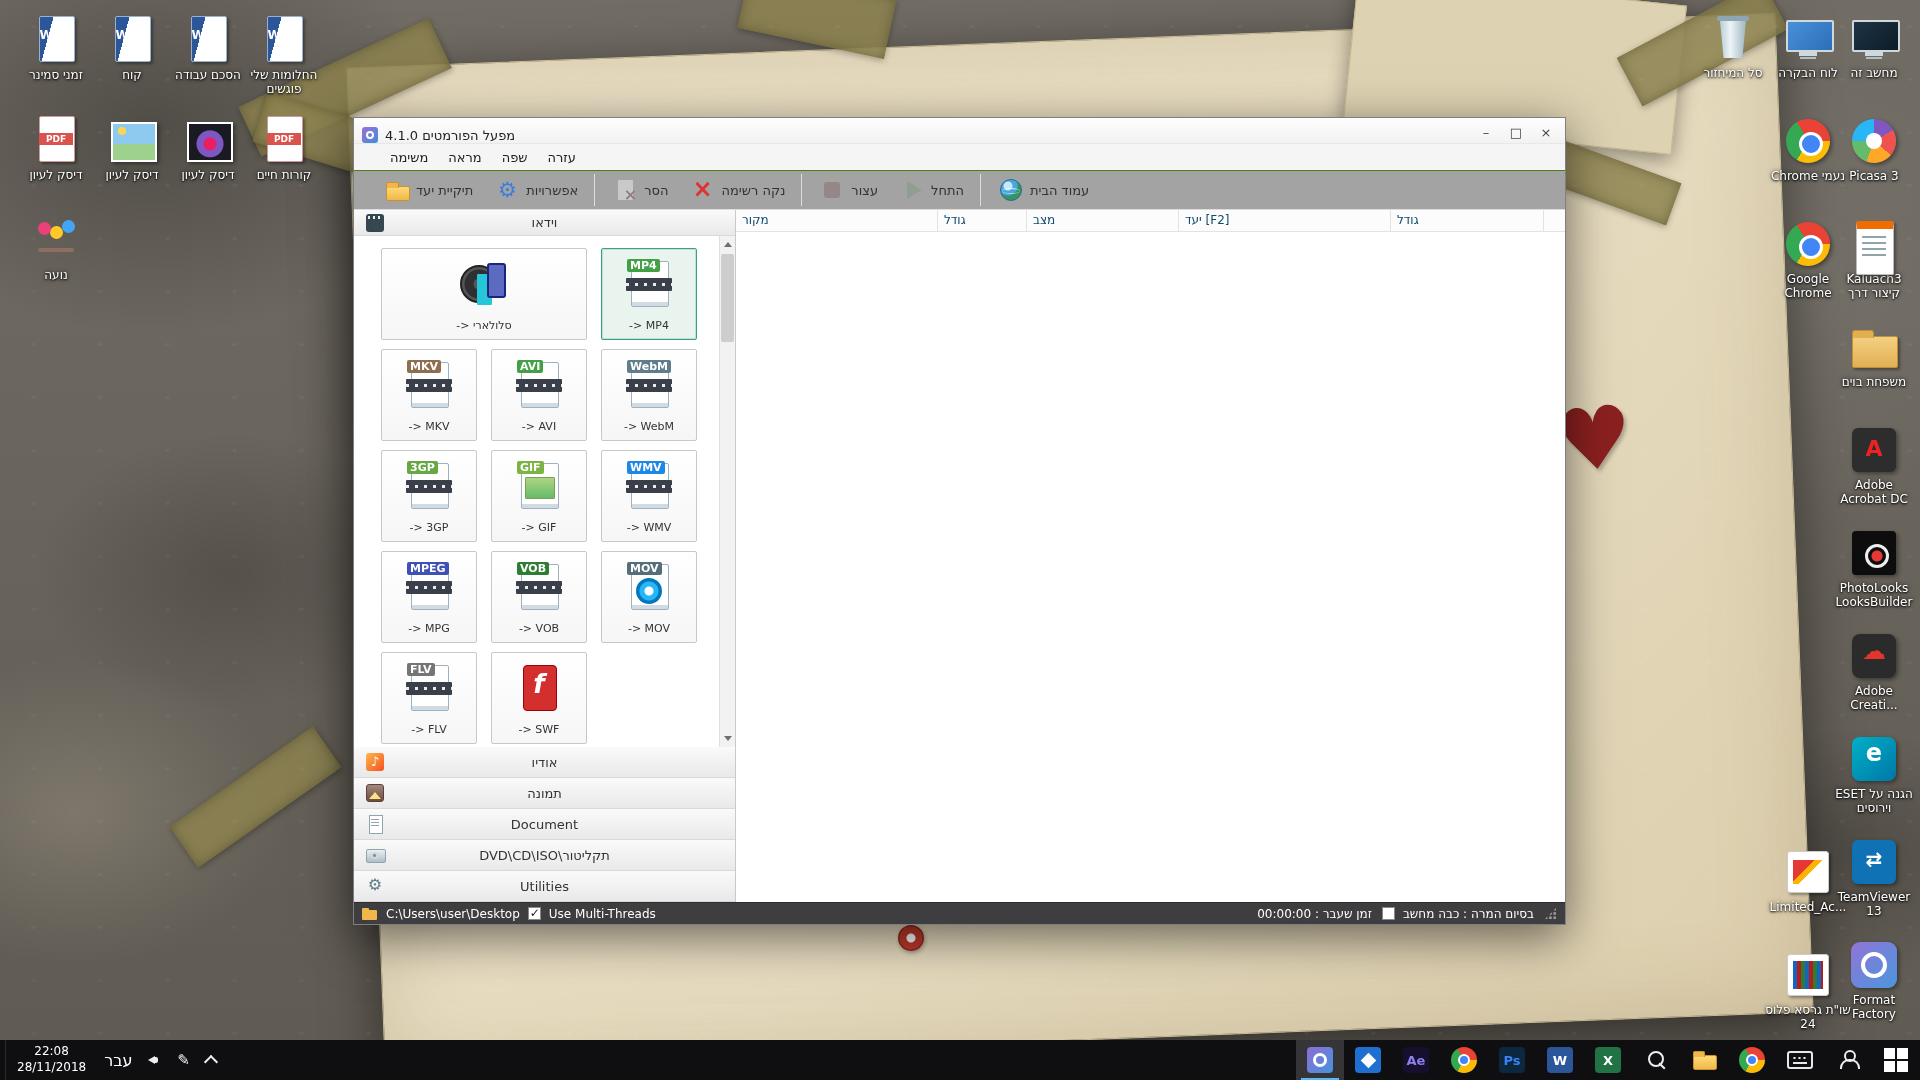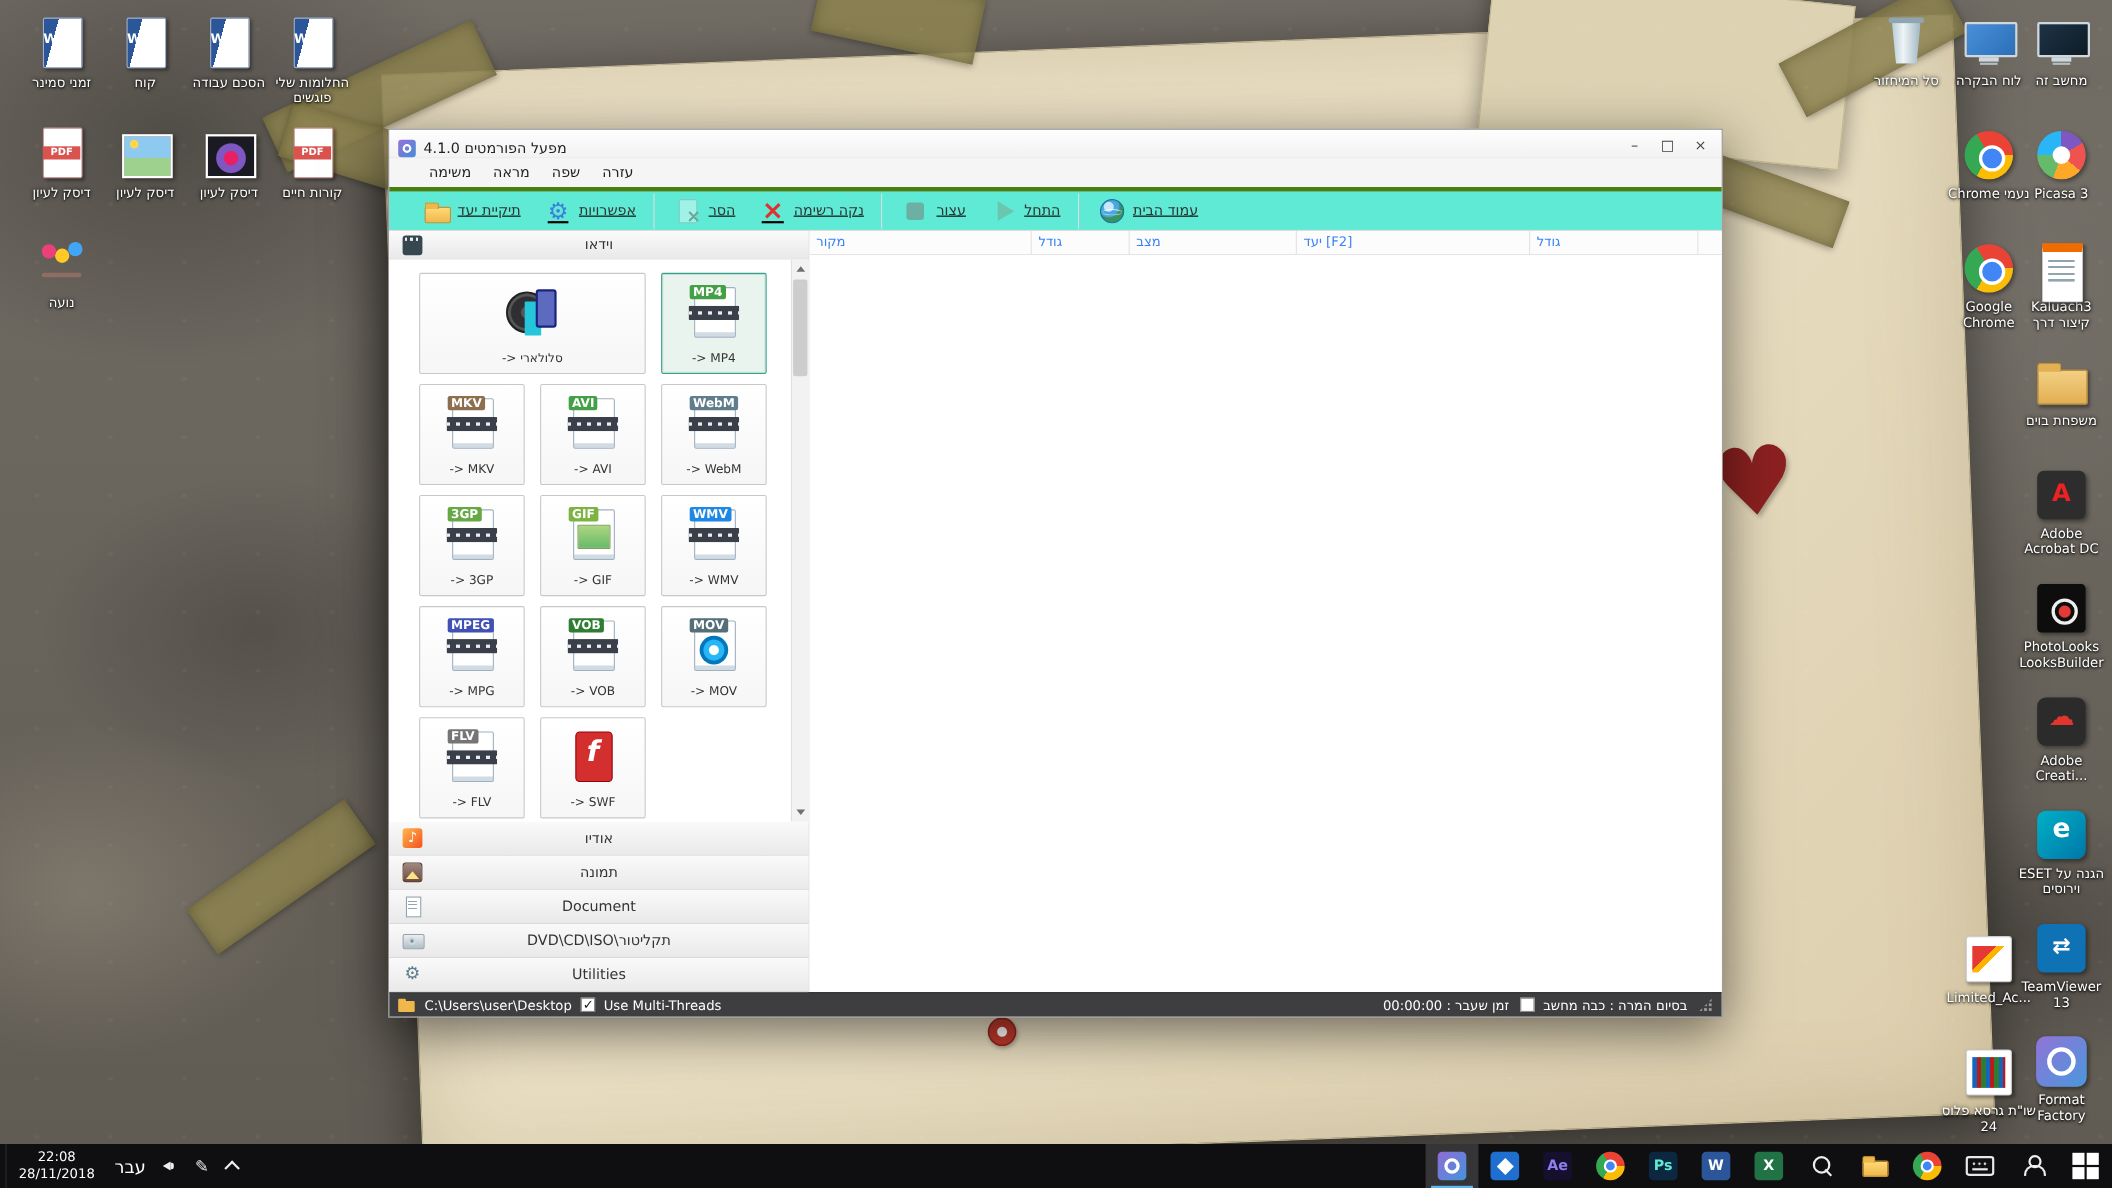--- a/index.html
+++ b/index.html
@@ -159,21 +159,21 @@
     background:linear-gradient(135deg,#9b6fd8,#3f8fd8); margin-right:7px; flex:0 0 auto; }
   .app-ico::after { content:""; position:absolute; inset:4px; border:2px solid #fff; border-radius:50%; }
   .title { font-size:13px; color:#222; }
   .win-controls { margin-left:auto; display:flex; }
   .wc { width:30px; height:22px; display:flex; align-items:center; justify-content:center;
     font-size:13px; color:#444; }
   .menubar { height:26px; display:flex; align-items:center; padding-left:26px;
     background:#f5f5f5; font-size:13px; color:#222; }
   .menu-item { padding:3px 10px; }
   .toolbar { height:40px; display:flex; align-items:center; padding-left:20px;
-    background:#5eead4; border-top:4px solid #4d7c0f; border-bottom:1px solid #ddd;text-decoration:underline; }
+    background:#a3a3a3; border-top:1px solid #4d7c0f; border-bottom:1px solid #ddd; }
   .tbtn { display:flex; align-items:center; gap:7px; padding:4px 11px; font-size:13px; color:#333; }
   .tbtn.group-end { border-right:1px solid #ddd; margin-right:7px; padding-right:16px; }
   .tbtn.disabled .tico { opacity:.42; filter:grayscale(75%); }
   .tico { width:24px; height:24px; position:relative; flex:0 0 auto; }
   .output-folder-icon::before { content:""; position:absolute; left:1px; top:8px; width:22px; height:13px;
     background:linear-gradient(#ffd978,#f0b84a); border:1px solid #c8922e; border-radius:2px; }
   .output-folder-icon::after { content:""; position:absolute; left:1px; top:4px; width:11px; height:5px;
     background:#f0b84a; border:1px solid #c8922e; border-bottom:0; border-radius:2px 2px 0 0; }
   .options-gear-icon::before { content:"⚙"; display:block; text-align:center; font-size:21px;
     line-height:24px; color:#3d7edb; }
@@ -284,21 +284,21 @@
   .sb-btn.up::after { content:""; width:0; height:0; border:4px solid transparent;
     border-bottom:5px solid #6f6f6f; margin-bottom:3px; }
   .sb-btn.down::after { content:""; width:0; height:0; border:4px solid transparent;
     border-top:5px solid #6f6f6f; margin-top:3px; }
   .sb-thumb { position:absolute; top:18px; left:1px; width:13px; height:88px;
     background:#cdcdcd; border-radius:2px; }
 
   .file-list { flex:1; display:flex; flex-direction:column; background:#fff; min-width:0; }
   .list-header { height:22px; display:flex; border-bottom:1px solid #e3e3e3; background:#fcfcfc; }
   .list-header::after { content:""; flex:1; }
-  .hcell { border-right:1px solid #e3e3e3; font-size:12px; color:#3b82f6; padding:3px 6px 0;
+  .hcell { border-right:1px solid #e3e3e3; font-size:12px; color:#0c4a6e; padding:3px 6px 0;
     white-space:nowrap; overflow:hidden; flex:0 0 auto; }
   .hcell:nth-of-type(1) { width:202px; }
   .hcell:nth-of-type(2) { width:89px; }
   .hcell:nth-of-type(3) { width:152px; }
   .hcell:nth-of-type(4) { width:212px; }
   .hcell:nth-of-type(5) { width:153px; }
   .list-body { flex:1; background:#fff; }
 
   .statusbar { height:22px; background:#3e3e40; border-top:1px solid #2e2e2e; display:flex;
     align-items:center; padding:0 8px; color:#fff; font-size:12px; gap:8px; flex:0 0 auto; }
@@ -346,21 +346,21 @@
   .format-factory-task-icon::after { content:""; position:absolute; inset:6px;
     border:3px solid #fff; border-radius:50%; }
   .photos-app-icon { background:#1f6fd0; }
   .photos-app-icon::after { content:""; width:11px; height:11px; background:#fff;
     transform:rotate(45deg); }
   .after-effects-app-icon { background:#16102e; color:#8c7ff0; }
   .chrome-app-icon { border-radius:50%;
     background:conic-gradient(from -30deg,#ea4335 0 120deg,#fbbc05 0 240deg,#34a853 0 360deg); }
   .chrome-app-icon::after { content:""; position:absolute; inset:7px; background:#4285f4;
     border:2px solid #fff; border-radius:50%; }
-  .photoshop-app-icon { background:#0b2840; color:#5eead4; }
+  .photoshop-app-icon { background:#0b2840; color:#3b82f6; }
   .word-app-icon { background:#2b579a; }
   .excel-app-icon { background:#217346; }
   .search-app-icon::before { content:""; position:absolute; top:4px; left:5px; width:12px; height:12px;
     border:2px solid #eee; border-radius:50%; }
   .search-app-icon::after { content:""; position:absolute; bottom:3px; right:6px; width:2px;
     height:8px; background:#eee; transform:rotate(-45deg); }
   .file-explorer-icon::before { content:""; position:absolute; left:2px; top:8px; width:22px;
     height:13px; background:linear-gradient(#ffd978,#f0b84a); border:1px solid #c8922e;
     border-radius:2px; }
   .file-explorer-icon::after { content:""; position:absolute; left:2px; top:4px; width:10px;

